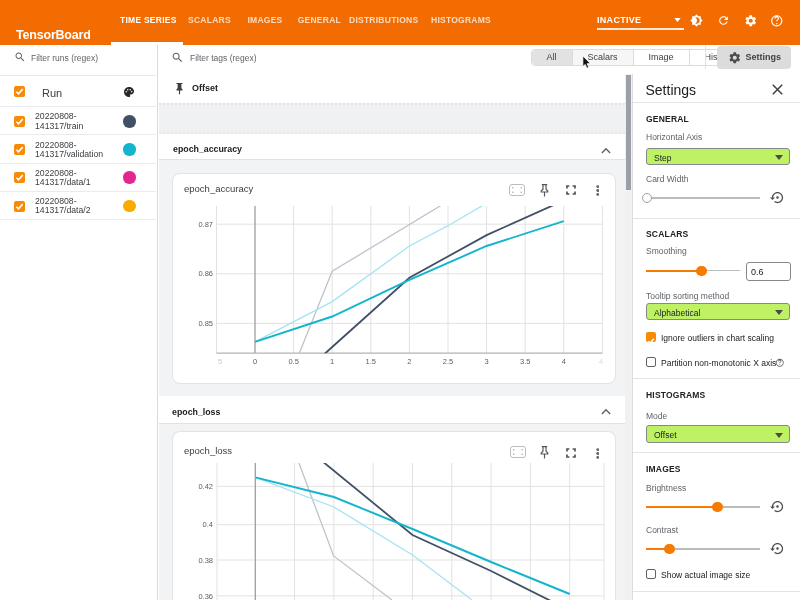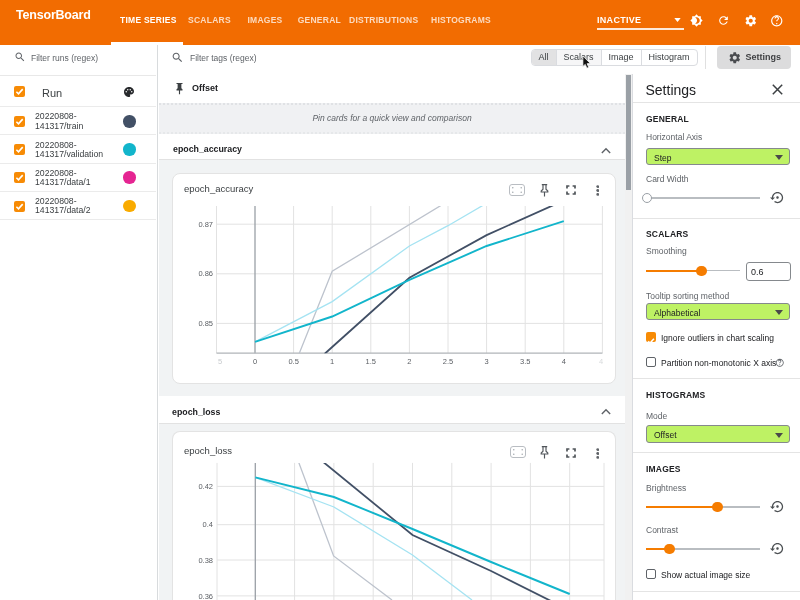--- a/index.html
+++ b/index.html
@@ -3,39 +3,39 @@
 <meta charset="utf-8">
 <style>
   * { margin:0; padding:0; box-sizing:border-box; }
   html,body { width:800px; height:600px; overflow:hidden; background:#fff;
     font-family:"Liberation Sans", sans-serif; }
   .abs { position:absolute; }
   #stage { position:relative; width:800px; height:600px; }
 
   
   #hdr { left:0; top:0; width:800px; height:45px; background:#f26c01; }
-  #logo { left:16px; top:8px; color:#fff; font-size:12.5px; font-weight:bold; letter-spacing:-0.2px;text-align:right; }
+  #logo { left:16px; top:28px; color:#fff; font-size:12.5px; font-weight:bold; letter-spacing:-0.2px;text-align:right; }
   .tab { top:14.5px; color:rgba(255,255,255,.75); font-size:8.5px; font-weight:bold; letter-spacing:.25px; }
   .tab.act { color:#fff; }
   #tabline { left:111px; top:41.5px; width:72px; height:3px; background:#fff; }
   #inactive { left:597px; top:14.5px; color:#fff; font-size:9px; font-weight:bold; letter-spacing:.3px; }
   #inactive-line { left:597px; top:28.4px; width:87px; height:1.2px; background:rgba(255,255,255,.85); }
 
   
   #sidebar { left:0; top:45px; width:158px; height:555px; background:#fff; border-right:1.5px solid #d8dbdd; }
   .srow { position:absolute; left:0; width:156px; border-bottom:1px solid #ebebeb; }
   .cb { position:absolute; width:11px; height:11px; border-radius:2px; background:#f78b05; }
   .cb svg { position:absolute; left:0; top:0; }
   .runtxt { position:absolute; left:35px; font-size:8.7px; color:#3c4043; line-height:9.4px; }
   .dot { position:absolute; left:123px; width:12.5px; height:12.5px; border-radius:50%; }
 
   
   #toolbar { left:159px; top:45px; width:641px; height:29.5px; background:#fff; border-bottom:1px solid #dadce0; }
   #seg { left:530.5px; top:48.5px; height:17.5px; border:1px solid #dadce0; border-radius:4px; display:flex; background:#fff; overflow:hidden; }
-  .segb { font-size:9px; color:#3c4043; display:flex; align-items:center; padding:0 7px; border-right:1px solid #dadce0; }
+  .segb { font-size:9px; color:#3c4043; display:flex; align-items:center; padding:0 15px; border-right:1px solid #dadce0; }
   .segb:last-child { border-right:none; }
   #setbtn { left:717px; top:45.8px; width:74px; height:23px; background:#dcdcdd; border-radius:4px; display:flex; align-items:center; }
   #setbtn span { font-size:9px; color:#3f4043; font-weight:bold; margin-left:4px; }
 
   
   #content { left:159px; top:74.2px; width:466px; height:526px; background:#f1f3f4; }
   #pinrow { left:159px; top:74.2px; width:466px; height:28.5px; background:#fff; }
   #pinstrip { left:159px; top:102.7px; width:466px; height:31.7px;
      background:#f0f1f3; border-top:2px dotted #e0e2e5; border-bottom:2px dotted #e6e8ea; }
   .sechdr { position:absolute; left:159px; width:466px; background:#fff; border-bottom:1px solid #e2e2e2; }
@@ -173,21 +173,20 @@
     <span>Settings</span>
   </div>
 
   <div class="abs" id="content"></div>
   <div class="abs" id="pinrow"></div>
   <svg class="abs" style="left:175px; top:81.5px;" width="9" height="13" viewBox="0 0 24 34">
     <path fill="#3c4043" d="M4 2 L20 2 L20 5 L17 5 L17 16 L20 19 L20 22 L13.5 22 L13.5 32 L10.5 32 L10.5 22 L4 22 L4 19 L7 16 L7 5 L4 5 Z"></path>
   </svg>
   <div class="abs" style="left:192px; top:83px; font-size:9px; font-weight:bold; color:#202124;">Offset</div>
   <div class="abs" id="pinstrip"></div>
-  <div class="abs" style="left:159px; top:113px; width:466px; text-align:center; font-size:8.5px; font-style:italic; color:#5f6368;">Pin cards for a quick view and comparison</div>
 
   <div class="abs sechdr" style="top:134.4px; height:25.6px;">
       <b style="left:14px; top:10px;">epoch_accuracy</b>
     </div>
   <svg class="abs" style="left:601px; top:147px;" width="10" height="7" viewBox="0 0 12 8">
     <path d="M1 7 L6 2 L11 7" fill="none" stroke="#5f6368" stroke-width="1.7"></path>
   </svg>
 
   <div class="abs card" style="top:173px; height:211.4px;"></div>
   <div class="abs ctitle" style="left:184px; top:182.5px;">epoch_accuracy</div>

